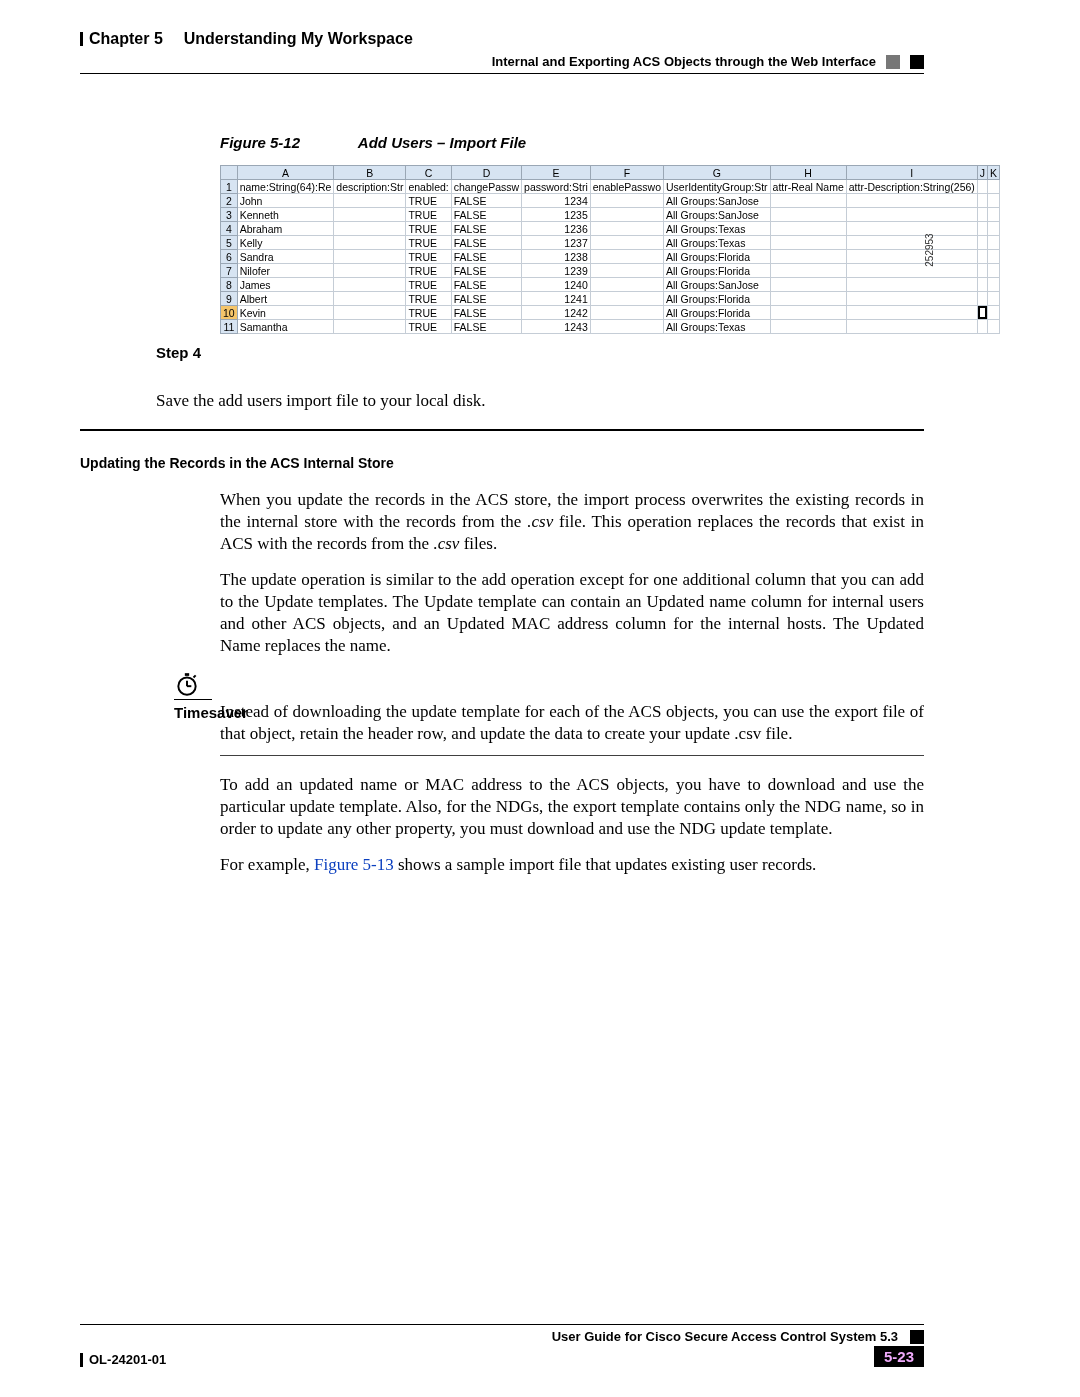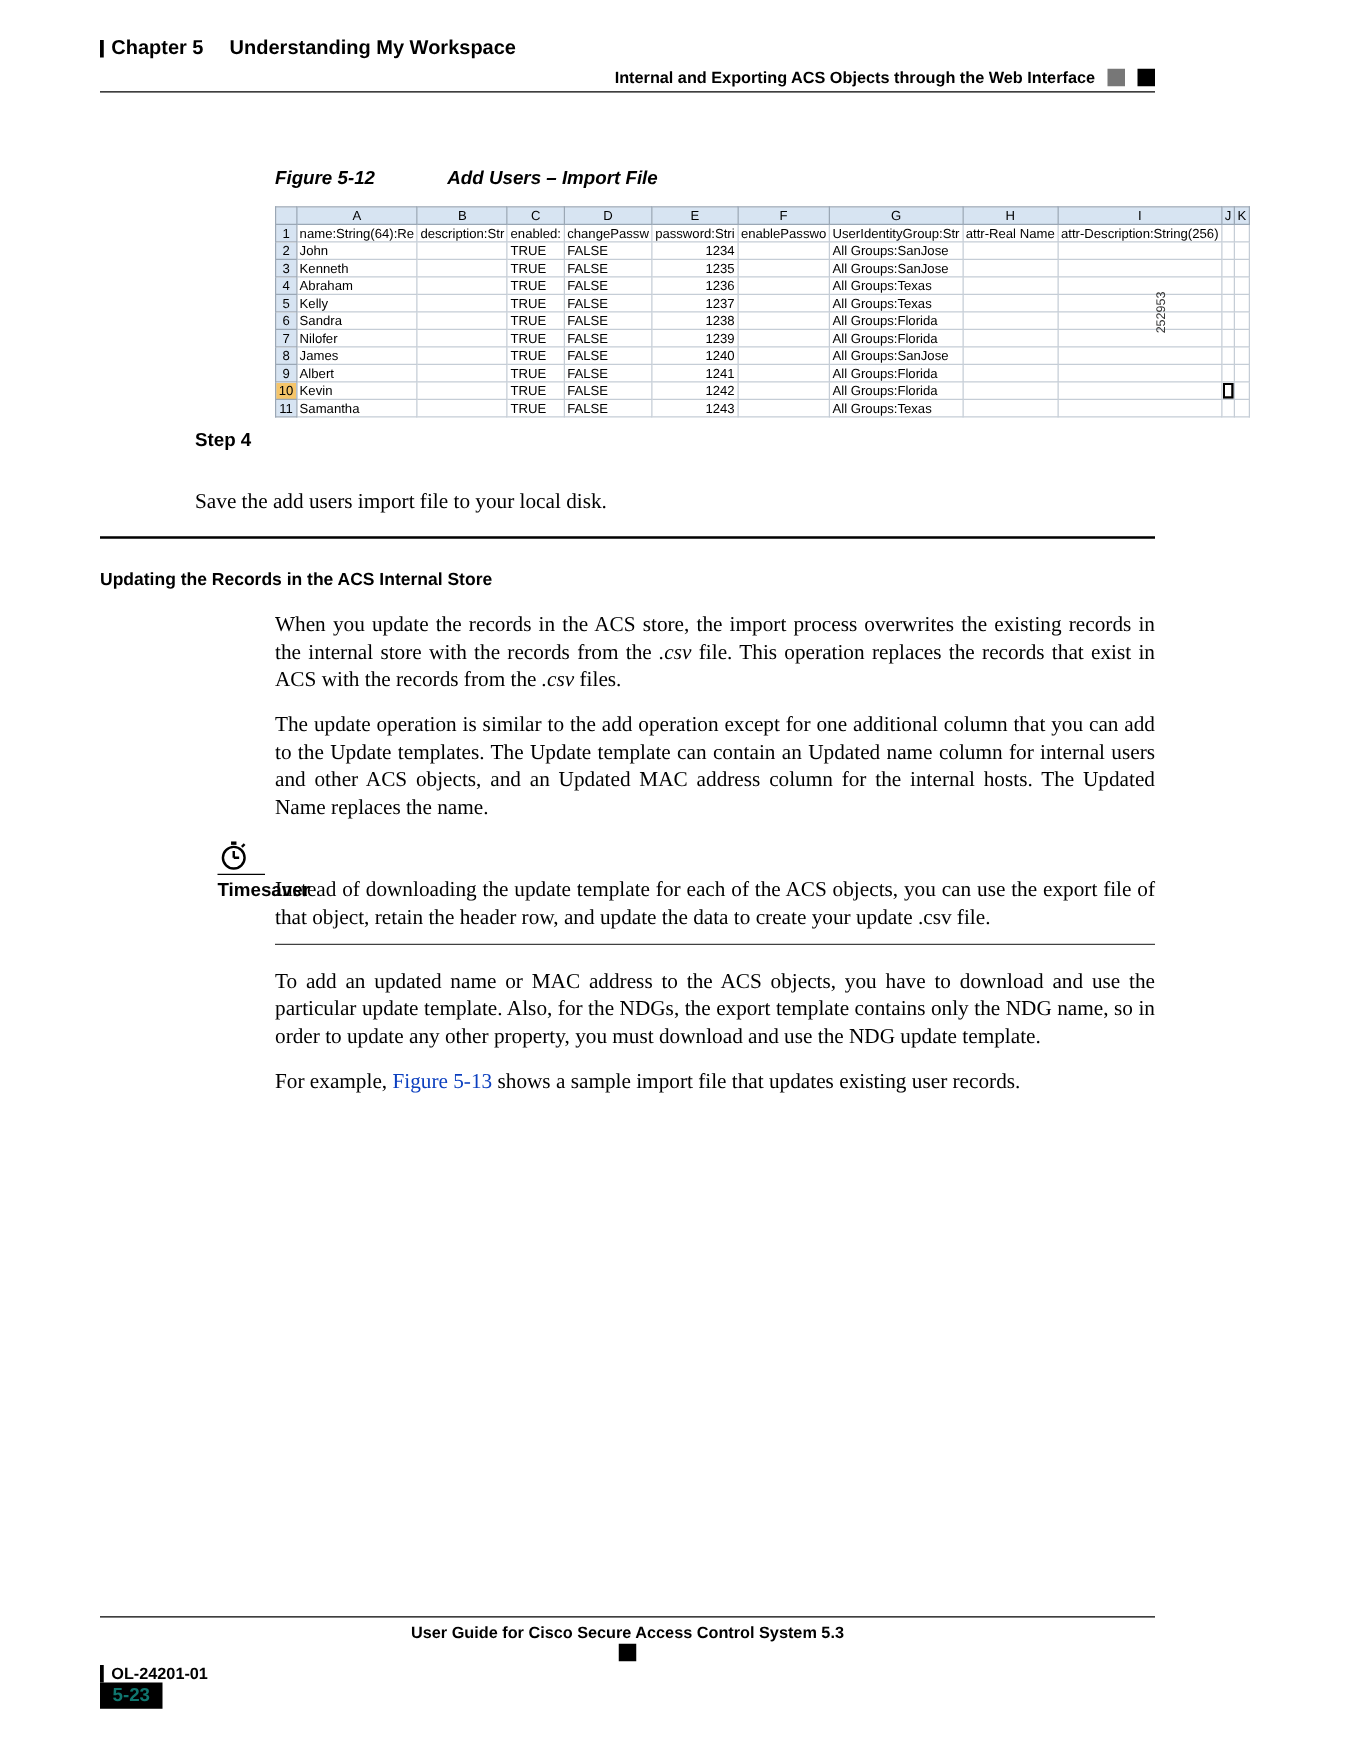--- a/index.html
+++ b/index.html
@@ -200,44 +200,42 @@
   }
   .footer-line {
     border: none;
     border-top: 1px solid #000;
     margin: 0 0 4px 0;
   }
   .footer-row1 {
     display: flex;
     justify-content: flex-end;
     align-items: center;
-    gap: 2px;
+    gap: 12px;
     font-family: Arial, Helvetica, sans-serif;
     font-weight: bold;
     font-size: 13px;
-    flex-direction: column;
   }
   .footer-row2 {
     display: flex;
     justify-content: space-between;
-    align-items: flex-start;
+    align-items: flex-end;
     margin-top: 2px;
-    flex-direction: column;
   }
   .footer-left {
     display: flex;
     align-items: center;
     gap: 6px;
     font-family: Arial, Helvetica, sans-serif;
     font-weight: bold;
     font-size: 13px;
   }
   .page-badge {
     background: #000;
-    color: #0f766e;
+    color: #f0abfc;
     font-family: Arial, Helvetica, sans-serif;
     font-weight: bold;
     font-size: 15px;
     padding: 2px 10px;
   }
 </style>
 </head>
 <body>
 
 <div class="page">

